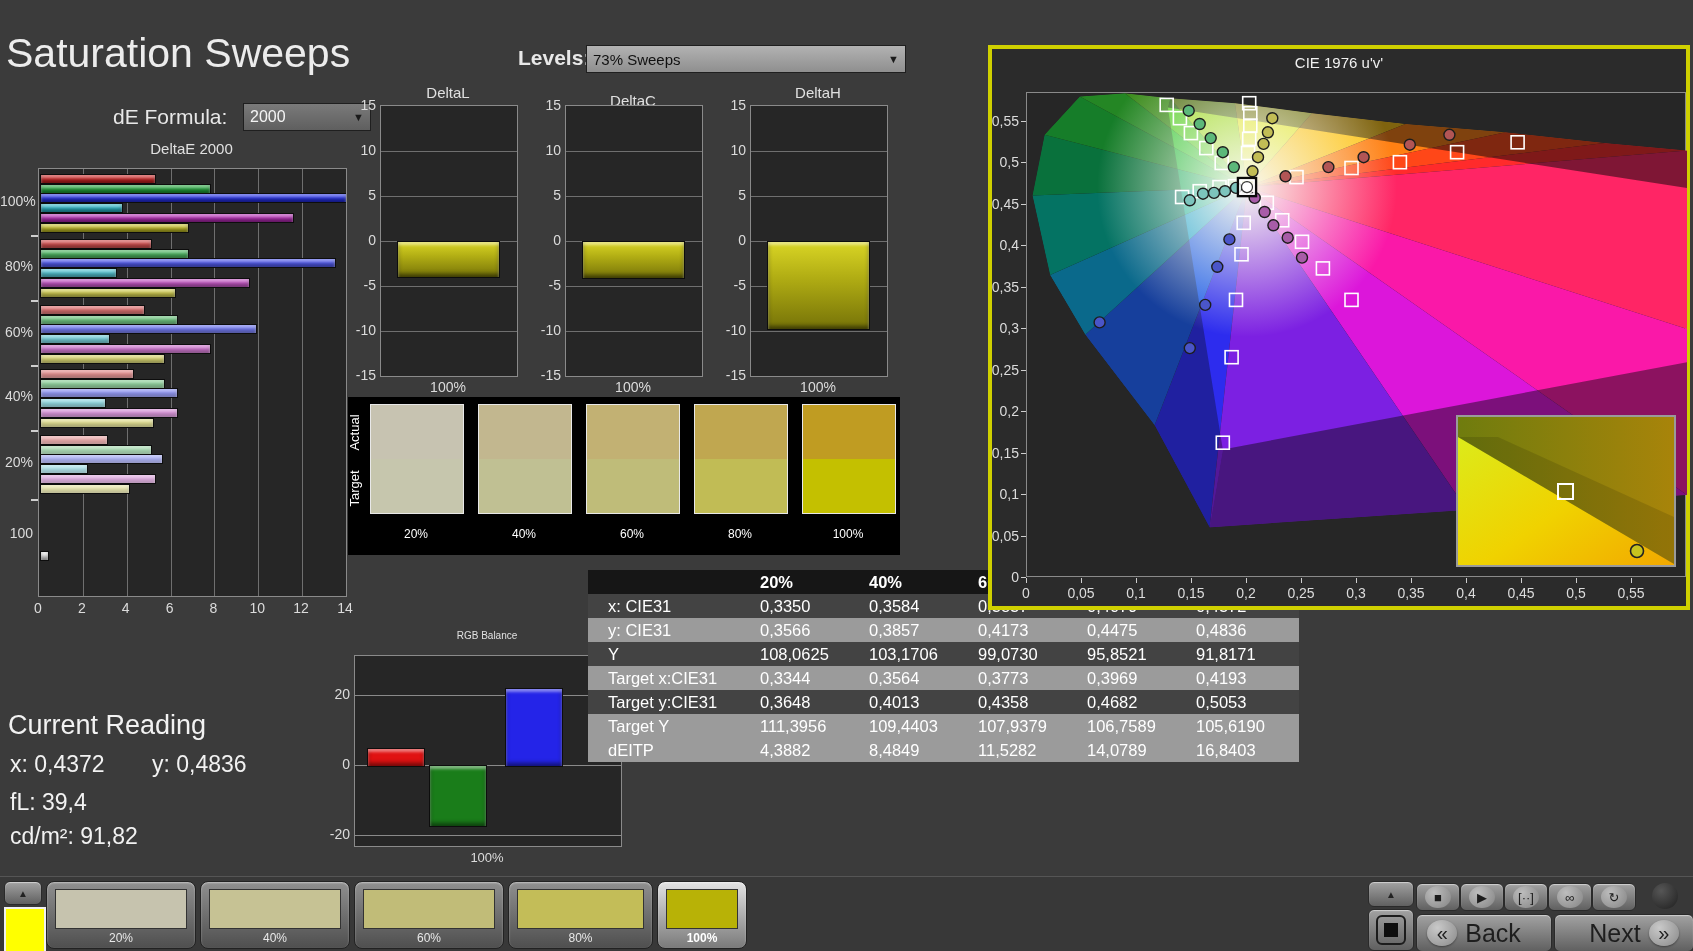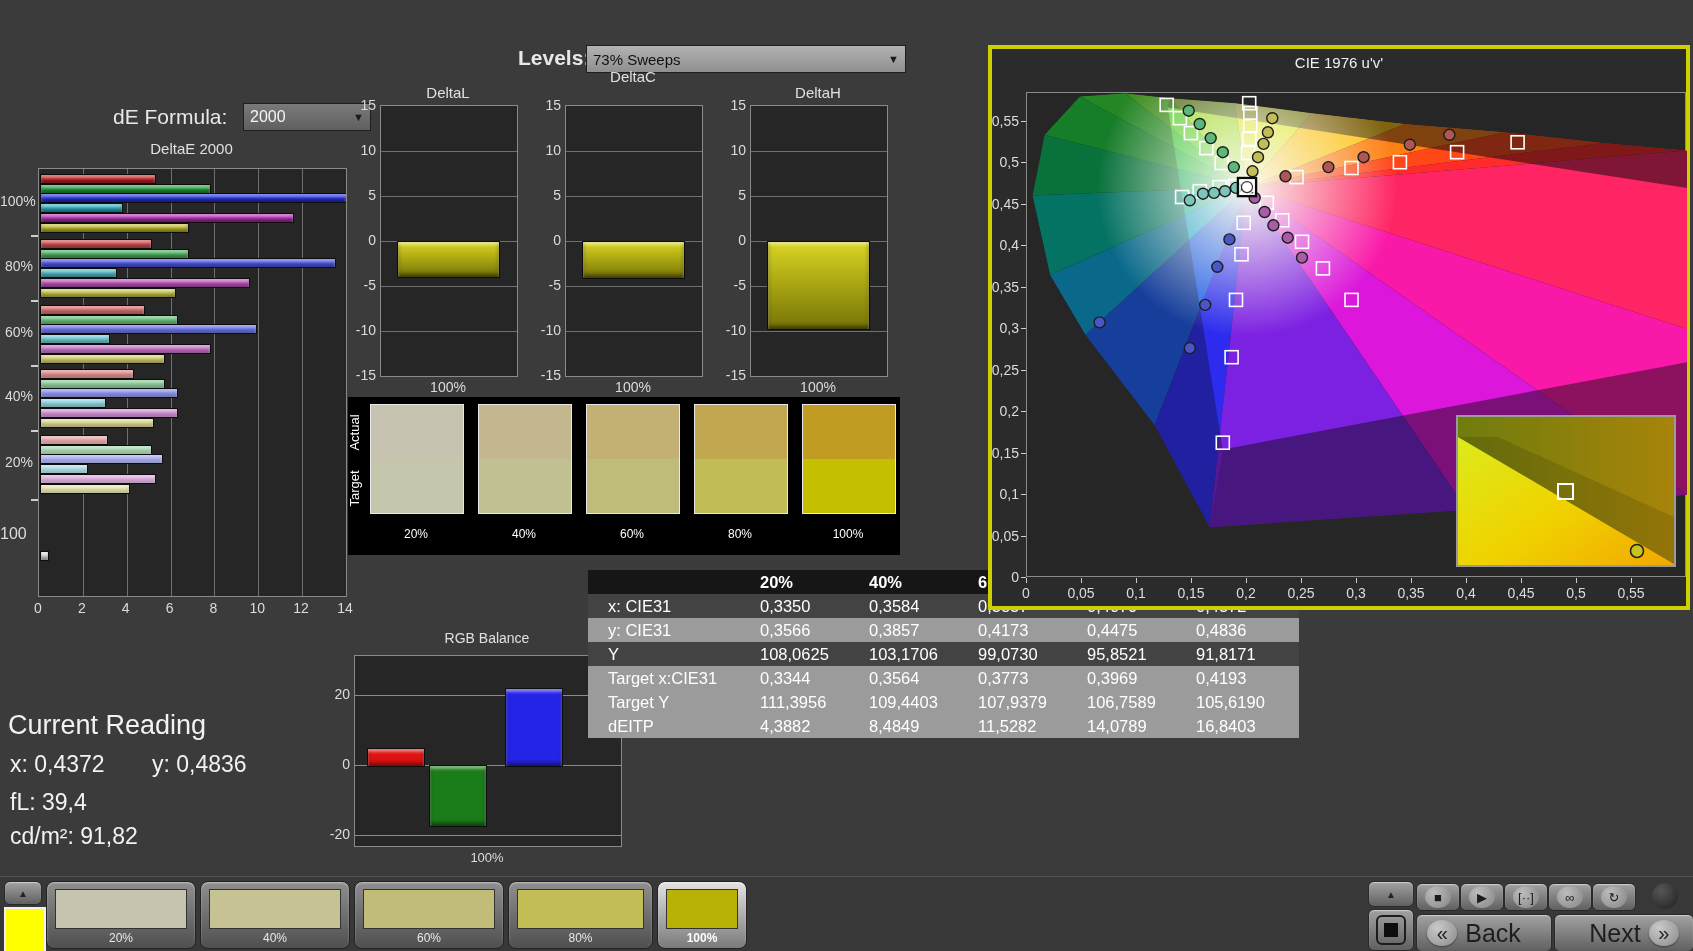--- a/index.html
+++ b/index.html
@@ -57,20 +57,21 @@
             background:radial-gradient(circle at 35% 30%, #c9c9c9,#8a8a8a);display:flex;
             align-items:center;justify-content:center;margin:0 8px;box-shadow:0 1px 2px rgba(0,0,0,.4);}
   .tico{width:26px;height:22px;border-radius:50%;background:radial-gradient(circle at 35% 30%, #bdbdbd,#848484);
         display:flex;align-items:center;justify-content:center;font-size:13px;color:#1c1c1c;}
 </style>
 </head>
 <body>
 
 <div id="app">
 
+  <div class="abs" style="left:6px;top:30px;font-size:41px;color:#ececec;">Saturation Sweeps</div>
 
   <div class="abs" style="left:113px;top:105px;font-size:21px;">dE Formula:</div>
   <div class="dropdown dd-dark" style="left:243px;top:103px;width:114px;height:26px;font-size:16px;">
     <span>2000</span>
     <span class="dd-arrow">▼</span>
   </div>
 
   <div class="abs" style="left:518px;top:46px;font-size:21px;font-weight:bold;">Levels:</div>
   <div class="dropdown dd-light" style="left:586px;top:45px;width:306px;height:26px;font-size:15px;">
     <span>73% Sweeps</span>
@@ -81,21 +82,21 @@
   <div id="deltae-labels" class="abs">
       <div class="ticklabel" style="left:0;top:193px;width:33px;text-align:right;font-size:14px;">100%</div>
       <div class="ticklabel" style="left:0;top:258px;width:33px;text-align:right;font-size:14px;">80%</div>
       <div style="position:absolute;left:31px;top:234.5px;width:7px;height:2px;background:#cfcfcf;"></div>
       <div class="ticklabel" style="left:0;top:324px;width:33px;text-align:right;font-size:14px;">60%</div>
       <div style="position:absolute;left:31px;top:300px;width:7px;height:2px;background:#cfcfcf;"></div>
       <div class="ticklabel" style="left:0;top:388px;width:33px;text-align:right;font-size:14px;">40%</div>
       <div style="position:absolute;left:31px;top:365px;width:7px;height:2px;background:#cfcfcf;"></div>
       <div class="ticklabel" style="left:0;top:454px;width:33px;text-align:right;font-size:14px;">20%</div>
       <div style="position:absolute;left:31px;top:430px;width:7px;height:2px;background:#cfcfcf;"></div>
-      <div class="ticklabel" style="left:0;top:525px;width:33px;font-size:16px;">100</div>
+      <div class="ticklabel" style="left:0;top:525px;width:33px;text-align:right;font-size:14px;">100</div>
       <div style="position:absolute;left:31px;top:498.5px;width:7px;height:2px;background:#cfcfcf;"></div>
     </div>
   <div id="deltae-plot" class="panel" style="left:38px;top:168px;width:307px;height:427px;overflow:hidden;">
       <div class="gridline-v" style="left:43.9px;"></div>
       <div class="gridline-v" style="left:87.7px;"></div>
       <div class="gridline-v" style="left:131.6px;"></div>
       <div class="gridline-v" style="left:175.4px;"></div>
       <div class="gridline-v" style="left:219.3px;"></div>
       <div class="gridline-v" style="left:263.1px;"></div>
       <div class="gridline-v" style="left:307.0px;"></div>
@@ -213,21 +214,21 @@
         <div class="bar3d" style="position:absolute;left:12%;width:74%;top:135px;height:35.1px;background:linear-gradient(180deg,#d9d525,#b2ae14 40%,#767308);"></div>
       </div>
       <div class="ticklabel" style="left:346px;top:97px;width:30px;text-align:right;font-size:14px;">15</div>
       <div class="ticklabel" style="left:346px;top:142px;width:30px;text-align:right;font-size:14px;">10</div>
       <div class="ticklabel" style="left:346px;top:187px;width:30px;text-align:right;font-size:14px;">5</div>
       <div class="ticklabel" style="left:346px;top:232px;width:30px;text-align:right;font-size:14px;">0</div>
       <div class="ticklabel" style="left:346px;top:277px;width:30px;text-align:right;font-size:14px;">-5</div>
       <div class="ticklabel" style="left:346px;top:322px;width:30px;text-align:right;font-size:14px;">-10</div>
       <div class="ticklabel" style="left:346px;top:367px;width:30px;text-align:right;font-size:14px;">-15</div>
       <div class="ticklabel" style="left:380px;top:379px;width:136px;text-align:center;font-size:14px;">100%</div>
-      <div class="ctitle" style="left:565px;top:68px;width:136px;">DeltaC</div>
+      <div class="ctitle" style="left:565px;top:92px;width:136px;">DeltaC</div>
       <div class="panel" style="left:565px;top:105px;width:136px;height:270px;">
         <div class="gridline-h" style="top:45px;"></div>
         <div class="gridline-h" style="top:90px;"></div>
         <div class="gridline-h" style="top:135px;"></div>
         <div class="gridline-h" style="top:180px;"></div>
         <div class="gridline-h" style="top:225px;"></div>
         <div class="bar3d" style="position:absolute;left:12%;width:74%;top:135px;height:36px;background:linear-gradient(180deg,#d9d525,#b2ae14 40%,#767308);"></div>
       </div>
       <div class="ticklabel" style="left:531px;top:97px;width:30px;text-align:right;font-size:14px;">15</div>
       <div class="ticklabel" style="left:531px;top:142px;width:30px;text-align:right;font-size:14px;">10</div>
@@ -285,21 +286,21 @@
       </div>
       <div class="sw-lab" style="left:454px;top:130px;">100%</div>
     </div>
 
   <div class="stat" style="left:8px;top:710px;font-size:27px;">Current Reading</div>
   <div class="stat" style="left:10px;top:751px;font-size:23px;">x: 0,4372</div>
   <div class="stat" style="left:152px;top:751px;font-size:23px;">y: 0,4836</div>
   <div class="stat" style="left:10px;top:789px;font-size:23px;">fL: 39,4</div>
   <div class="stat" style="left:10px;top:823px;font-size:23px;">cd/m²: 91,82</div>
 
-  <div class="ctitle" style="left:354px;top:630px;width:266px;font-size:14px;">RGB Balance</div>
+  <div class="ctitle" style="left:354px;top:630px;width:266px;font-size:10px;">RGB Balance</div>
   <div id="rgb-labels" class="abs">
       <div class="ticklabel" style="left:322px;top:685.7px;width:28px;text-align:right;font-size:14px;">20</div>
       <div class="ticklabel" style="left:322px;top:756.1px;width:28px;text-align:right;font-size:14px;">0</div>
       <div class="ticklabel" style="left:322px;top:826.4px;width:28px;text-align:right;font-size:14px;">-20</div>
     </div>
   <div id="rgb-plot" class="panel" style="left:354px;top:655px;width:266px;height:190px;">
       <div class="gridline-h" style="top:38.7px;background:#8a8a8a;"></div>
       <div class="gridline-h" style="top:109.1px;background:#8a8a8a;"></div>
       <div class="gridline-h" style="top:179.4px;background:#8a8a8a;"></div>
       <div class="bar3d" style="position:absolute;left:12px;top:91.5px;width:56px;height:17.6px;background:#e01212;"></div>
@@ -347,20 +348,29 @@
           <td class="val">91,8171</td>
         </tr>
         <tr class="light">
       <td class="gut"></td>
       <td class="lbl">Target x:CIE31</td>
           <td class="val">0,3344</td>
           <td class="val">0,3564</td>
           <td class="val">0,3773</td>
           <td class="val">0,3969</td>
           <td class="val">0,4193</td>
+        </tr>
+        <tr class="dark">
+      <td class="gut"></td>
+      <td class="lbl">Target y:CIE31</td>
+          <td class="val">0,3648</td>
+          <td class="val">0,4013</td>
+          <td class="val">0,4358</td>
+          <td class="val">0,4682</td>
+          <td class="val">0,5053</td>
         </tr>
         <tr class="light">
       <td class="gut"></td>
       <td class="lbl">Target Y</td>
           <td class="val">111,3956</td>
           <td class="val">109,4403</td>
           <td class="val">107,9379</td>
           <td class="val">106,7589</td>
           <td class="val">105,6190</td>
         </tr>

